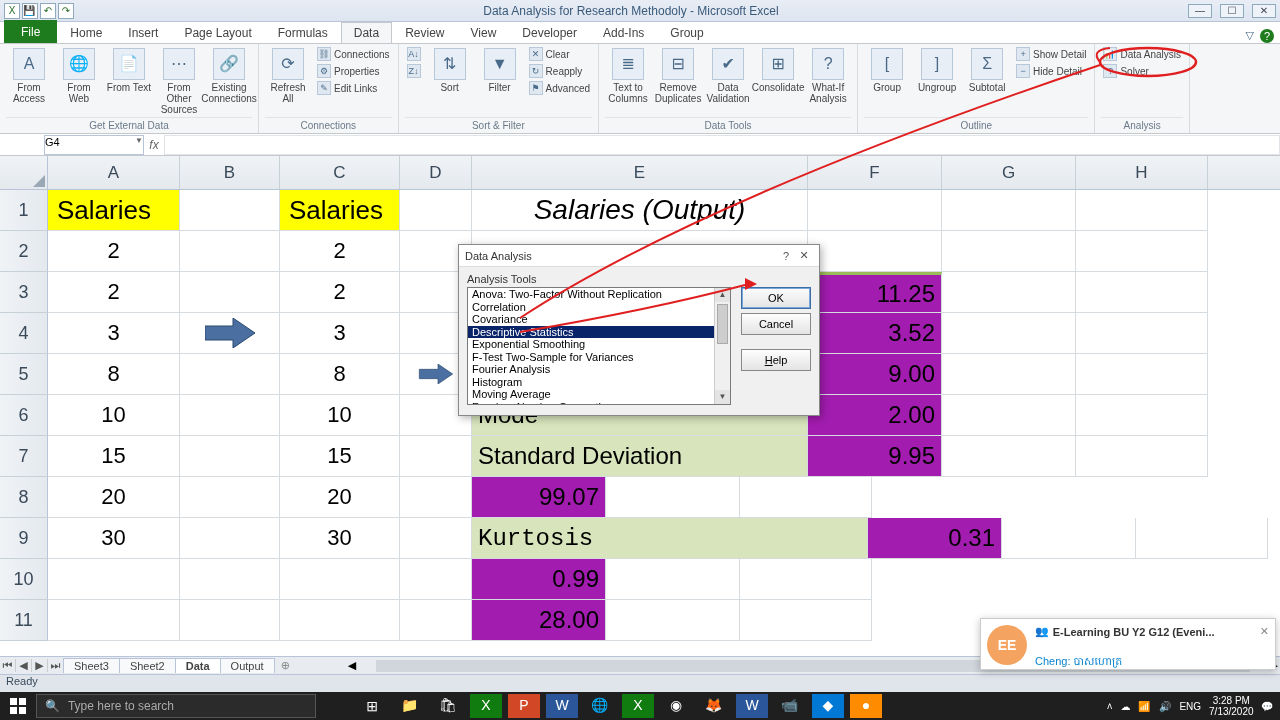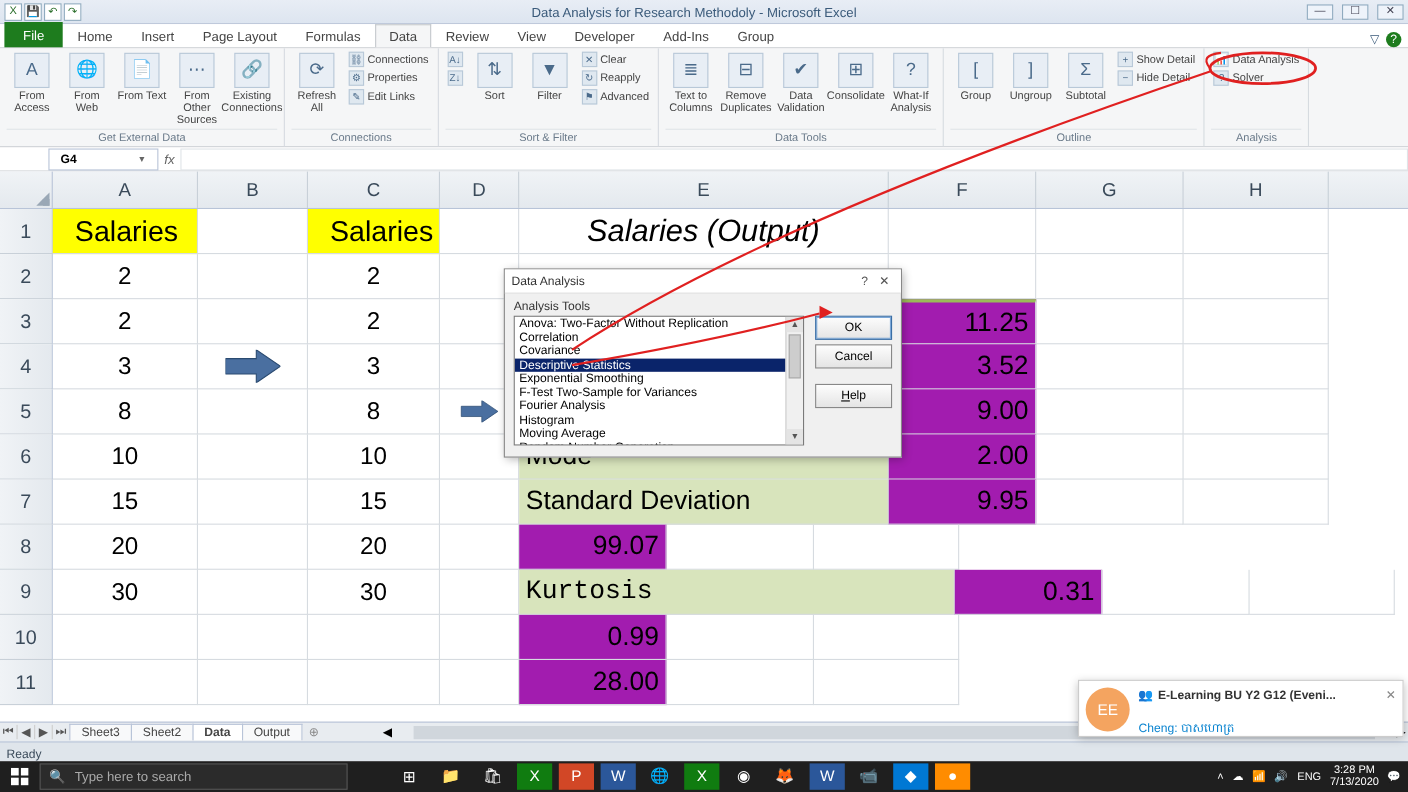--- a/index.html
+++ b/index.html
@@ -27,35 +27,35 @@
 .rgroup-body { display:flex; gap:4px; flex:1; align-items:flex-start; }
 .rbtn-big { width:46px; display:flex; flex-direction:column; align-items:center; font-size:10px; color:#444; text-align:center; line-height:1.1; padding-top:2px; gap:2px; }
 .rbtn-big .ico { width:32px; height:32px; background:#e8eef5; border:1px solid #b8c8d8; display:flex; align-items:center; justify-content:center; font-size:16px; color:#4a6a8a; }
 .rbtn-small { display:flex; align-items:center; gap:3px; font-size:10px; color:#444; padding:1px 2px; white-space:nowrap; }
 .rbtn-small .ico-s { width:14px; height:14px; background:#dfe8f0; border:1px solid #b8c8d8; display:inline-flex; align-items:center; justify-content:center; font-size:9px; color:#4a6a8a; }
 .rcol { display:flex; flex-direction:column; gap:1px; }
 .analysis-group .rbtn-small { position:relative; }
 
 
 .fbar { height: 22px; display:flex; border-bottom:1px solid #c5c9cd; background:#fff; align-items:center; }
-.namebox { width:100px; height:20px; margin-left:44px; border:1px solid #b8c4d8; display:flex; align-items:center; padding:0 10px; font-size:11px;font-weight:bold; }
+.namebox { width:100px; height:20px; margin-left:44px; border:1px solid #b8c4d8; display:flex; padding:0 0; font-size:11px; }
 .namebox .dd { margin-left:auto; font-size:8px; color:#666; }
 .fx { width:20px; text-align:center; font-style:italic; color:#666; }
 .formula-input { flex:1; height:20px; border:1px solid #e0e4e8; }
 
 
 .grid { position:relative; background:#fff; }
 .colheads { display:flex; height:34px; background:linear-gradient(#f0f3f6,#e4e9ee); border-bottom:1px solid #b8c4d8; }
 .corner { width:48px; border-right:1px solid #b8c4d8; background:linear-gradient(#f0f3f6,#e4e9ee); position:relative; }
 .corner::after { content:''; position:absolute; right:2px; bottom:2px; border:6px solid transparent; border-right-color:#9aa8b6; border-bottom-color:#9aa8b6; }
 .colhead { border-right:1px solid #c8d0d8; text-align:center; line-height:34px; font-size:17px; color:#3a4a5a; }
 .row { display:flex; height:41px; }
 .rowhead { width:48px; background:linear-gradient(90deg,#f0f3f6,#e4e9ee); border-right:1px solid #b8c4d8; border-bottom:1px solid #c8d0d8; text-align:center; line-height:41px; font-size:18px; color:#3a4a5a; }
 .cell { border-right:1px solid #d6dbe0; border-bottom:1px solid #d6dbe0; padding:0 6px; display:flex; align-items:center; font-size:22px; justify-content:center; }
-.cell.hdr-yellow { background:#ffff00; font-size:26px; justify-content:flex-start; padding-left:20px; }
+.cell.hdr-yellow { background:#ffff00; font-size:26px; justify-content:flex-start; padding-left:9px; }
 .cell.output-title { font-style:italic; font-size:28px; justify-content:center; }
 .cell.stat-row { background:#d8e4bc; justify-content:flex-start; font-size:24px; }
 .cell.stat-val { background:#a21caf; justify-content:flex-end; font-size:24px; }
 .cell.stat-top { border-top:3px solid #9bbb59; }
 .arrow-shape { width:50px; height:30px; position:relative; }
 .arrow-shape svg { width:100%; height:100%; }
 
 
 .dialog { position:absolute; left:458px; top:244px; width:362px; background:#f0f0f0; border:1px solid #888; box-shadow:2px 2px 8px rgba(0,0,0,0.3); font-size:11px; }
 .dialog-title { height:22px; display:flex; align-items:center; padding:0 6px; background:#fff; border-bottom:1px solid #ddd; }
@@ -80,25 +80,25 @@
 
 .sheettabs { position:absolute; bottom:46px; left:0; right:0; height:18px; background:#e8ecf0; border-top:1px solid #b8c4d8; display:flex; align-items:center; font-size:11px; }
 .sheettabs .nav { display:flex; }
 .sheettabs .nav span { width:16px; text-align:center; color:#555; border-right:1px solid #ccc; }
 .sheettab { padding:1px 10px; background:#f8f9fa; border:1px solid #b8c4d8; border-bottom:none; margin-left:-1px; color:#444; }
 .sheettab.active { background:#fff; font-weight:bold; }
 .hscroll { flex:1; margin-left:50px; background:#e8ecf0; position:relative; height:14px; }
 .hscroll .tr { position:absolute; left:30px; right:30px; top:1px; bottom:1px; background:#d0d6dc; }
 
 
-.statusbar { position:absolute; bottom:28px; left:0; right:0; height:18px; background:#dfe5eb; border-top:1px solid #b8c4d8; display:flex; align-items:flex-end; padding:0 6px; font-size:11px; color:#3a4a5a; }
+.statusbar { position:absolute; bottom:28px; left:0; right:0; height:18px; background:#dfe5eb; border-top:1px solid #b8c4d8; display:flex; align-items:flex-start; padding:0 6px; font-size:11px; color:#3a4a5a; }
 
 
 .notif { position:absolute; right:4px; bottom:50px; width:296px; height:52px; background:#fff; border:1px solid #ccc; box-shadow:0 2px 8px rgba(0,0,0,0.25); padding:6px; display:flex; gap:8px; font-size:11px; }
-.notif .av { width:40px; height:40px; border-radius:50%; background:#f4a460; color:#fff; display:flex; align-items:center; justify-content:center; font-size:14px; font-weight:normal; }
+.notif .av { width:40px; height:40px; border-radius:50%; background:#f4a460; color:#fff; display:flex; align-items:center; justify-content:center; font-size:14px; font-weight:bold; }
 .notif .nc { flex:1; }
 .notif .nt { font-weight:bold; color:#333; display:flex; align-items:center; gap:4px; }
 .notif .nm { color:#0a84d0; margin-top:16px; }
 .notif .cl { color:#888; }
 
 
 .taskbar { position:absolute; bottom:0; left:0; right:0; height:28px; background:#1f1f1f; display:flex; align-items:center; }
 .taskbar .start { width:36px; height:28px; display:flex; align-items:center; justify-content:center; }
 .taskbar .start svg { width:16px; height:16px; }
 .taskbar .search { flex:0 0 280px; height:24px; background:#2b2b2b; border:1px solid #555; display:flex; align-items:center; padding:0 8px; color:#aaa; gap:8px; font-size:12px; }

